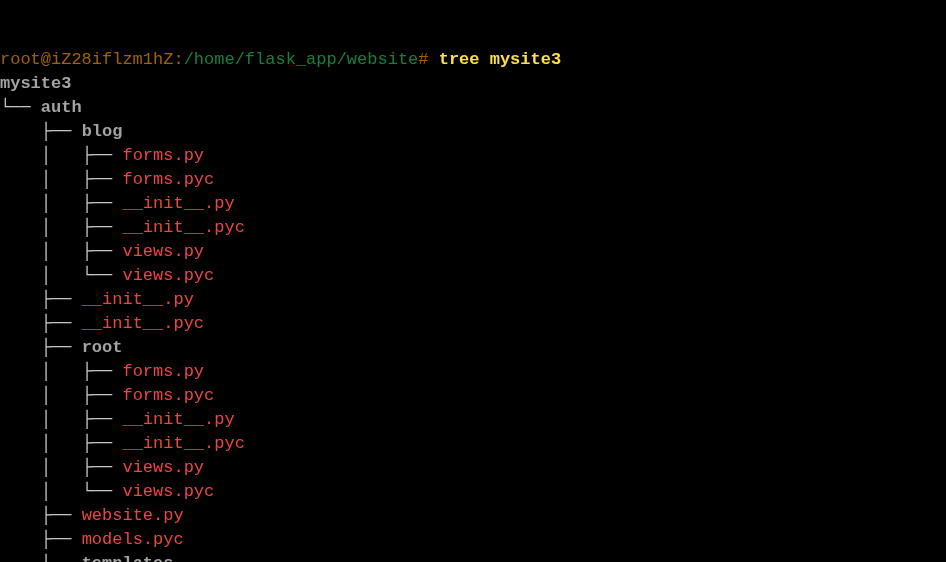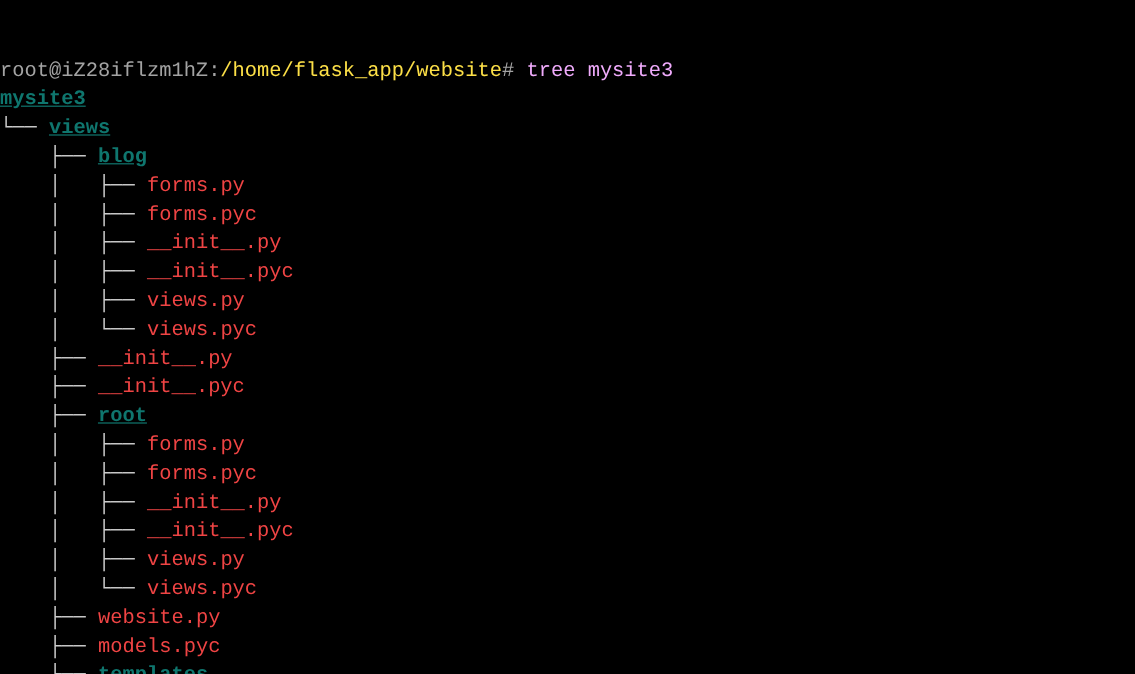--- a/index.html
+++ b/index.html
@@ -7,33 +7,33 @@
       background: #000;
       color: #fff;
       font-family: "Courier New", monospace;
       font-size: 17px;
       line-height: 24px;
       width: 946px;
       height: 562px;
       overflow: hidden;
       white-space: pre;
     }
-    .prompt-user { color: #a3a3a3; }
-    .prompt-path { color: #fde047; }
-    .cmd { color: #f0abfc; }
-    .dir { color: #0f766e; font-weight: bold; text-decoration: underline; }
+    .prompt-user { color: #a16207; }
+    .prompt-path { color: #15803d; }
+    .cmd { color: #fde047; font-weight: bold; }
+    .dir { color: #a3a3a3; font-weight: bold; }
     .file { color: #ef4444; }
     .branch { color: #ccc; }
   </style>
 </head>
 <body>
 
 <div><span class="prompt-user">root@iZ28iflzm1hZ</span><span class="prompt-user">:</span><span class="prompt-path">/home/flask_app/website</span><span class="prompt-user">#</span> <span class="cmd">tree mysite3</span>
 <span class="dir">mysite3</span>
-<span class="branch">└── </span><span class="dir">views</span>
+<span class="branch">└── </span><span class="dir">auth</span>
 <span class="branch">    </span><span class="branch">├── </span><span class="dir">blog</span>
 <span class="branch">    </span><span class="branch">│   </span><span class="branch">├── </span><span class="file">forms.py</span>
 <span class="branch">    </span><span class="branch">│   </span><span class="branch">├── </span><span class="file">forms.pyc</span>
 <span class="branch">    </span><span class="branch">│   </span><span class="branch">├── </span><span class="file">__init__.py</span>
 <span class="branch">    </span><span class="branch">│   </span><span class="branch">├── </span><span class="file">__init__.pyc</span>
 <span class="branch">    </span><span class="branch">│   </span><span class="branch">├── </span><span class="file">views.py</span>
 <span class="branch">    </span><span class="branch">│   </span><span class="branch">└── </span><span class="file">views.pyc</span>
 <span class="branch">    </span><span class="branch">├── </span><span class="file">__init__.py</span>
 <span class="branch">    </span><span class="branch">├── </span><span class="file">__init__.pyc</span>
 <span class="branch">    </span><span class="branch">├── </span><span class="dir">root</span>

